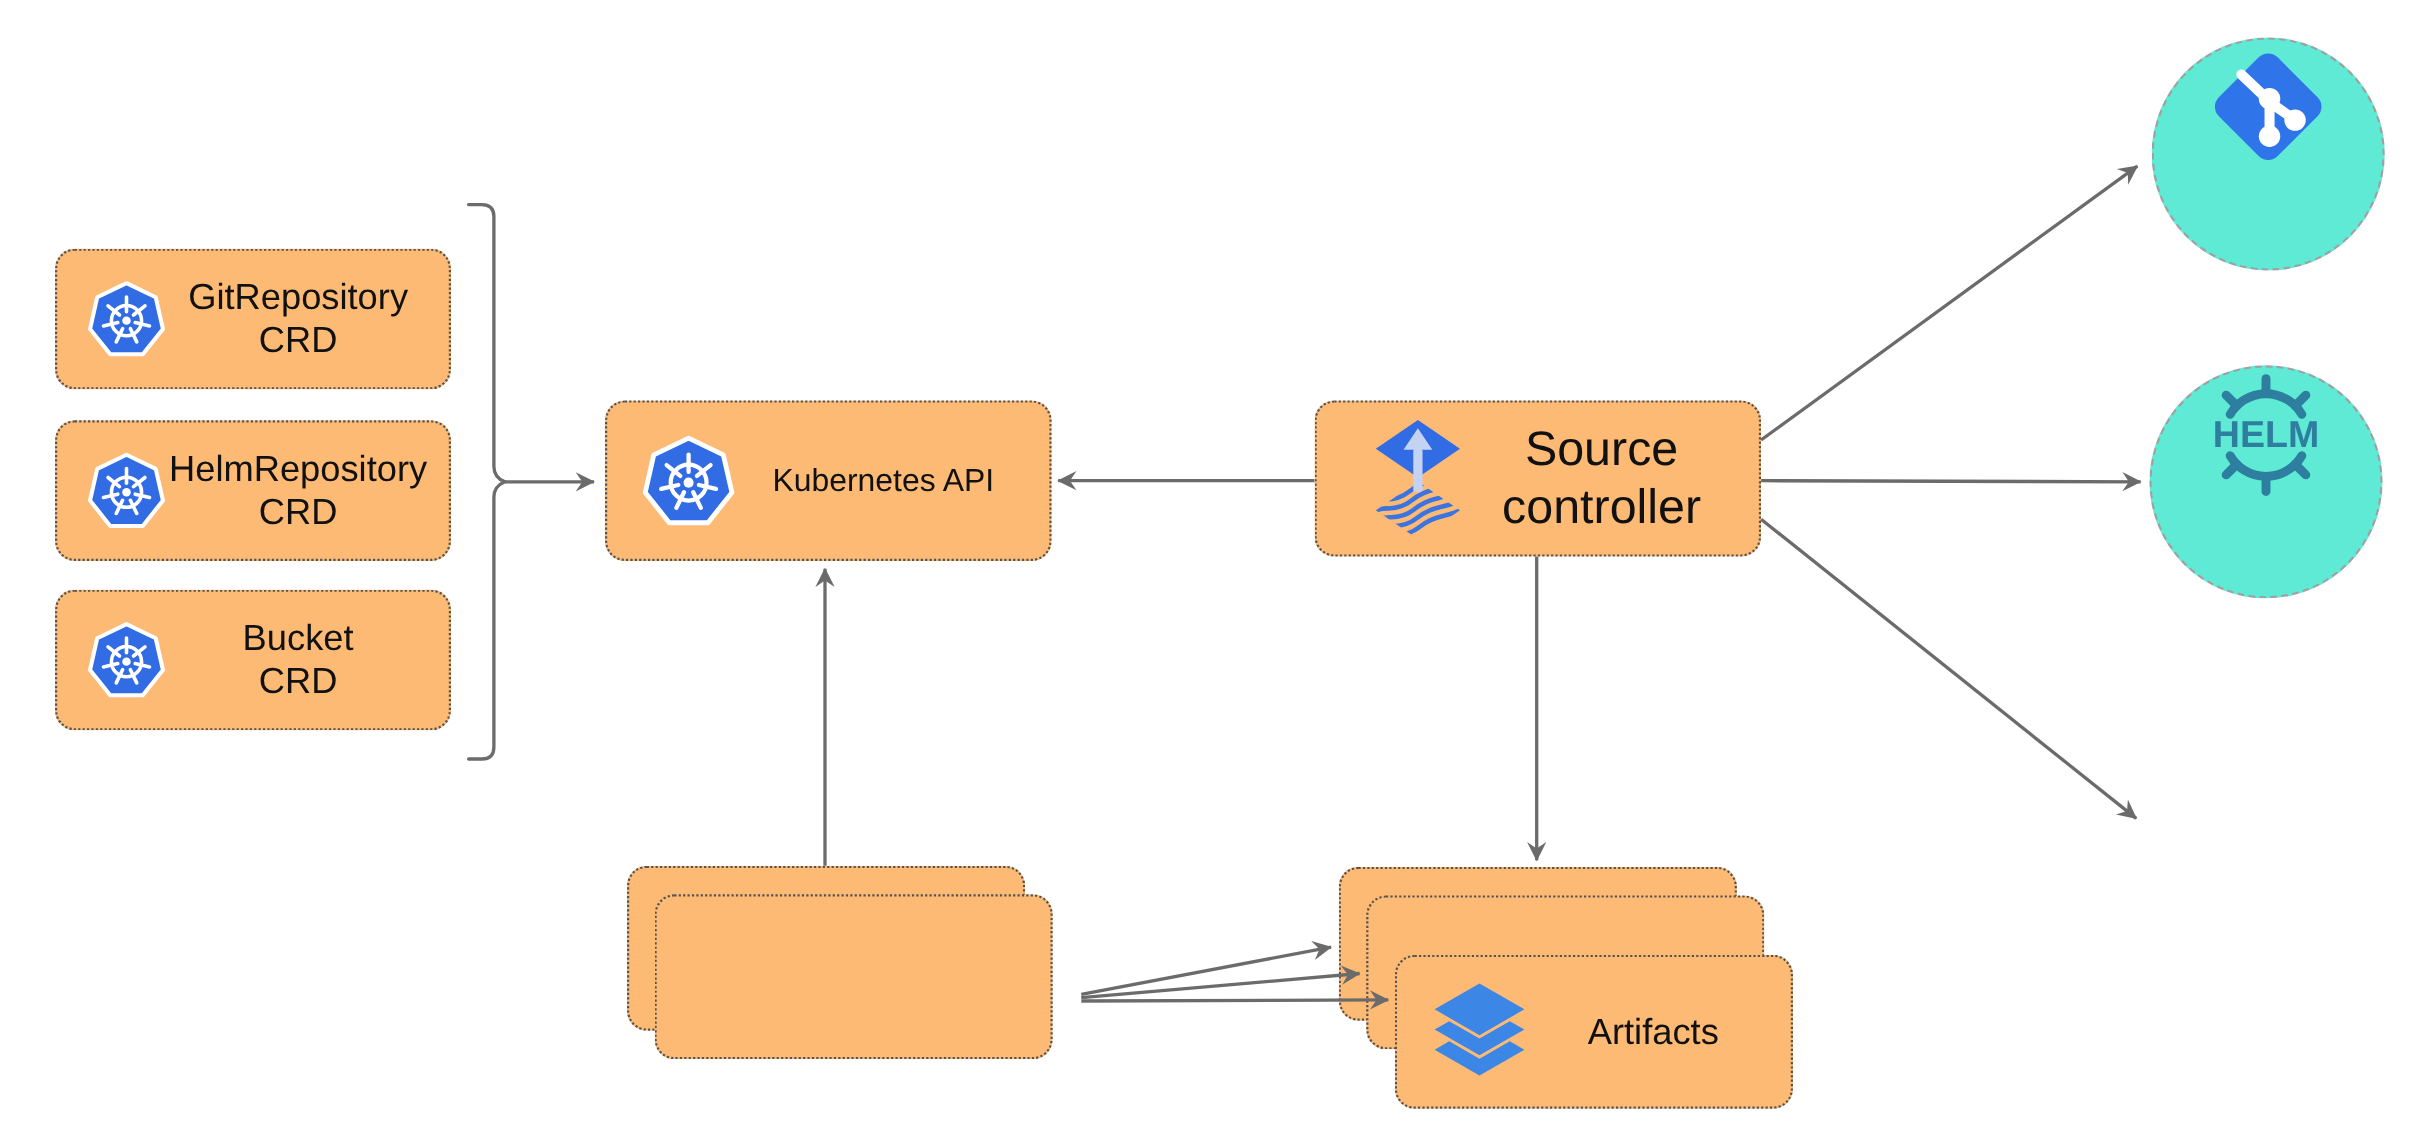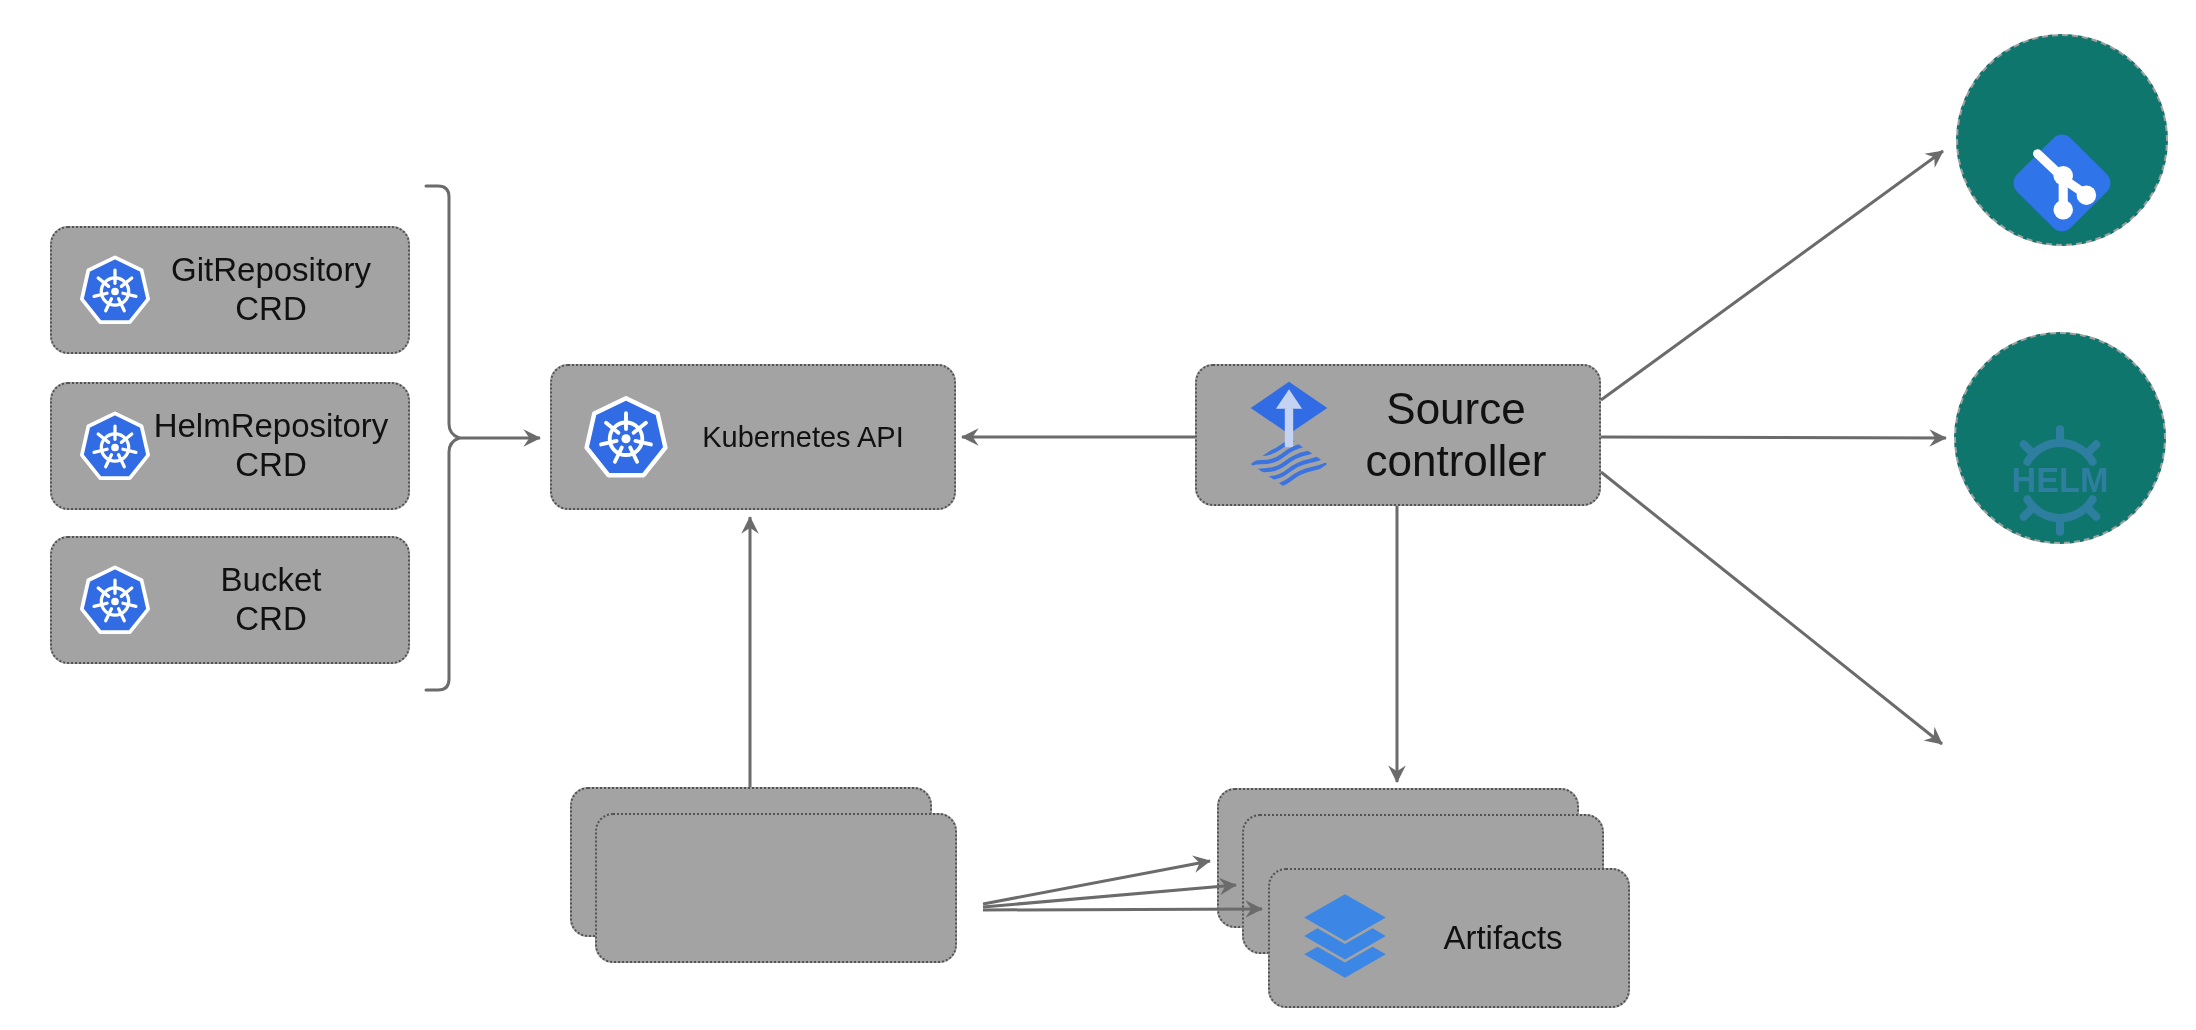--- a/index.html
+++ b/index.html
@@ -2,35 +2,35 @@
 <html><head>
 <meta charset="utf-8">
 <style>
   html,body{margin:0;padding:0;background:#ffffff;}
   .canvas{
     position:relative;width:2196px;height:1030px;background:#ffffff;
     font-family:"Liberation Sans",sans-serif;overflow:hidden;
   }
   .node{
     position:absolute;box-sizing:border-box;
-    background:#a3a3a3;border:2px dotted #525252;border-radius:18px;
+    background:#fdba74;border:2px dotted #525252;border-radius:18px;
     display:flex;align-items:center;
   }
   .node .txt{
     flex:1;text-align:center;color:#111111;
     font-size:33px;line-height:1.18;font-weight:400;
     display:flex;flex-direction:column;justify-content:center;
     padding-right:18px;
   }
   .node.api .txt{font-size:29px;}
   .ghost{padding:0;}
   .circle{
     position:absolute;box-sizing:border-box;
-    background:#0f766e;border:2.5px dashed #a0a0a0;border-radius:50%;
-    display:flex;align-items:flex-end;justify-content:center;
+    background:#5eead4;border:2.5px dashed #a0a0a0;border-radius:50%;
+    display:flex;align-items:flex-start;justify-content:center;
   }
   .ic{flex:0 0 auto;display:block;}
   .overlay{position:absolute;left:0;top:0;pointer-events:none;}
 </style>
 </head>
 <body>
 
 <div class="canvas">
 
   <svg width="0" height="0" style="position:absolute" aria-hidden="true">

